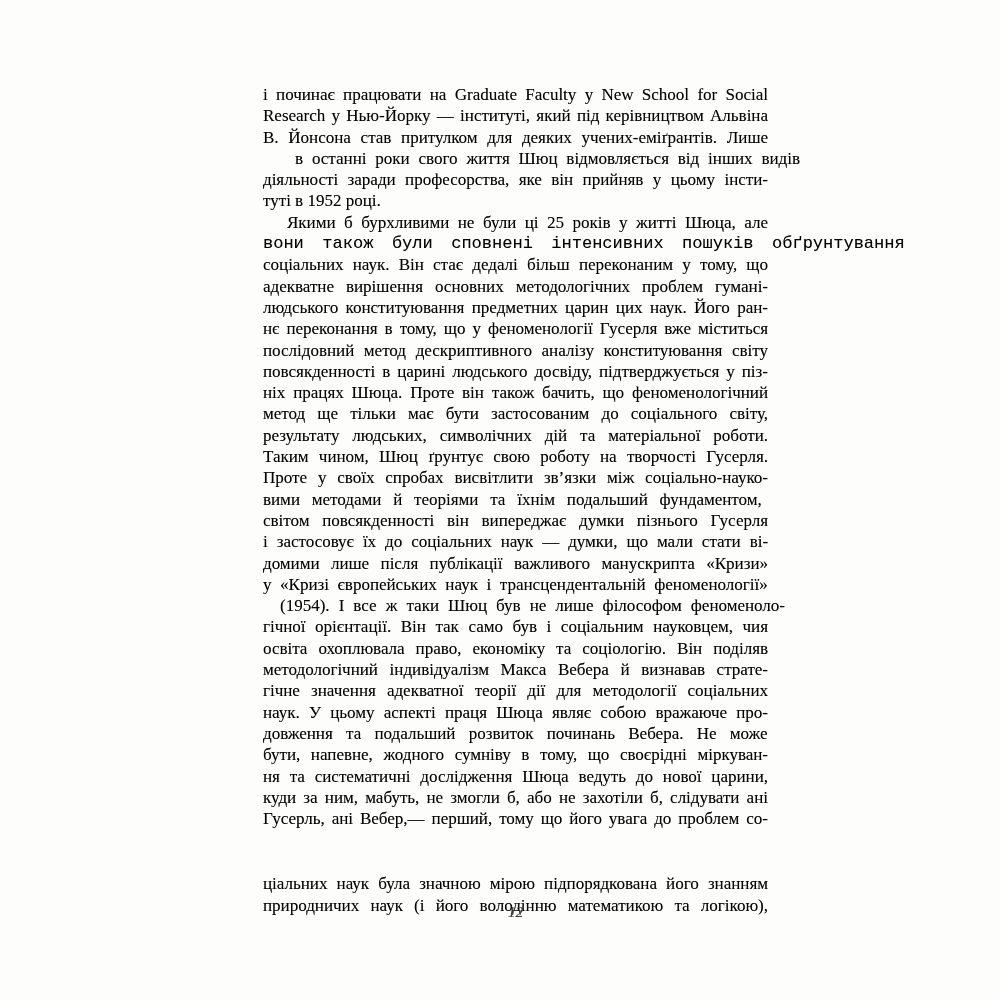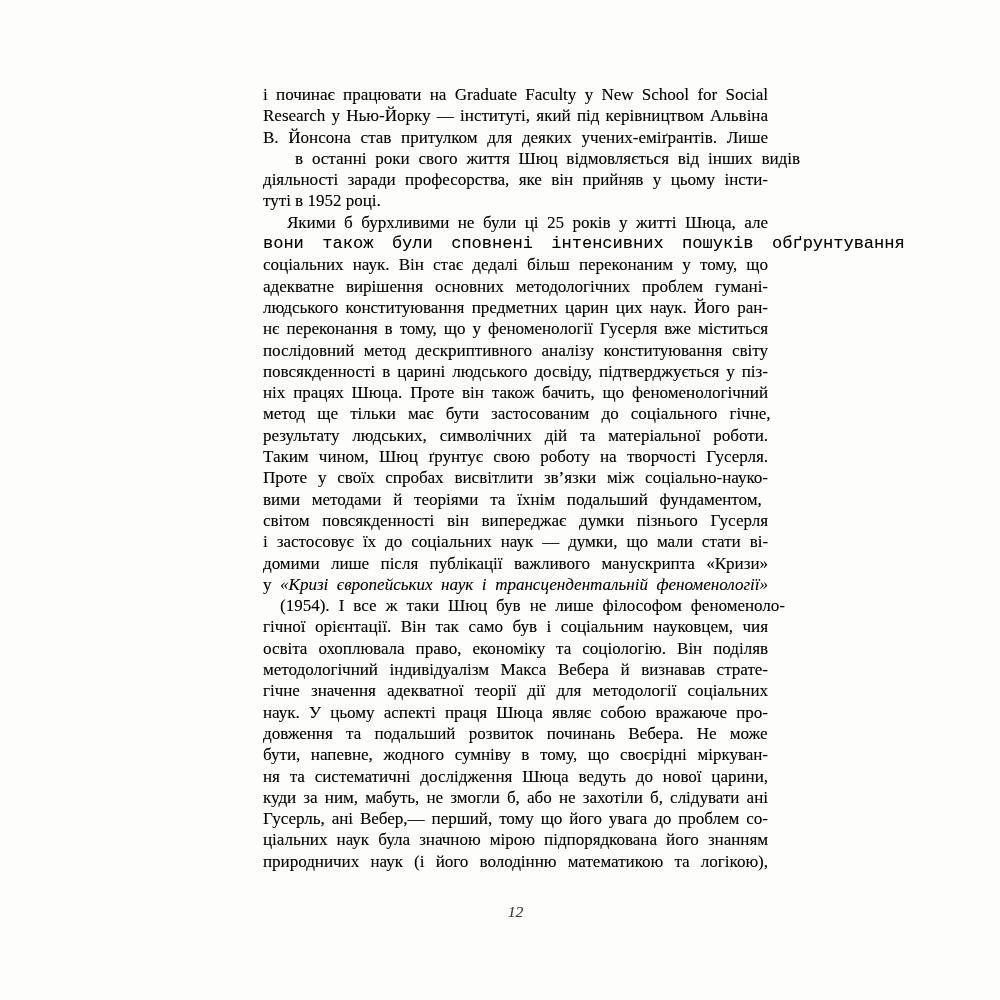--- a/index.html
+++ b/index.html
@@ -33,21 +33,20 @@
     text-shadow: 0.2px 0.2px 0.35px rgba(70,70,70,0.45);
   }
   .line {
     white-space: nowrap;
     height: 21.3px;
   }
   .line.indent {
     padding-left: 24px;
   }
   .it {
-    font-style: italic;
     margin-top: 20px;
   }
   .page-number {
     position: absolute;
     left: 263px;
     top: 902px;
     width: 505px;
     text-align: center;
     font-family: "Liberation Serif", "DejaVu Serif", serif;
     font-style: italic;
@@ -73,38 +72,38 @@
       <div>
         <div class="line j indent" style="word-spacing: 4.25px;"><span><span>Якими б бурхливими не були ці 25 років у житті Шюца, але</span></span></div>
         <div class="line j" style="word-spacing: 8.33px; font-family: Liberation Mono, monospace;"><span><span>вони також були сповнені інтенсивних пошуків обґрунтування</span></span></div>
         <div class="line j" style="word-spacing: 4.95px;"><span><span>соціальних наук. Він стає дедалі більш переконаним у тому, що</span></span></div>
         <div class="line j" style="word-spacing: 7.72px;"><span><span>адекватне вирішення основних методологічних проблем гумані-</span></span></div>
         <div class="line j" style="word-spacing: 3.11px;"><span><span>людського конституювання предметних царин цих наук. Його ран-</span></span></div>
         <div class="line j" style="word-spacing: 2.74px;"><span><span>нє переконання в тому, що у феноменології Гусерля вже міститься</span></span></div>
         <div class="line j" style="word-spacing: 5.36px;"><span><span>послідовний метод дескриптивного аналізу конституювання світу</span></span></div>
         <div class="line j" style="word-spacing: 2.73px;"><span><span>повсякденності в царині людського досвіду, підтверджується у піз-</span></span></div>
         <div class="line j" style="word-spacing: 3.61px;"><span><span>ніх працях Шюца. Проте він також бачить, що феноменологічний</span></span></div>
-        <div class="line j" style="word-spacing: 7.94px;"><span><span>метод ще тільки має бути застосованим до соціального гічне,</span></span></div>
+        <div class="line j" style="word-spacing: 7.94px;"><span><span>метод ще тільки має бути застосованим до соціального світу,</span></span></div>
         <div class="line j" style="word-spacing: 8.69px;"><span><span>результату людських, символічних дій та матеріальної роботи.</span></span></div>
         <div class="line j" style="word-spacing: 5.98px;"><span><span>Таким чином, Шюц ґрунтує свою роботу на творчості Гусерля.</span></span></div>
         <div class="line j" style="word-spacing: 6.61px;"><span><span>Проте у своїх спробах висвітлити зв’язки між соціально-науко-</span></span></div>
         <div class="line j" style="word-spacing: 7.55px;"><span><span>вими методами й теоріями та їхнім подальший фундаментом,</span></span></div>
         <div class="line j" style="word-spacing: 8.45px;"><span><span>світом повсякденності він випереджає думки пізнього Гусерля</span></span></div>
         <div class="line j" style="word-spacing: 4.72px;"><span><span>і застосовує їх до соціальних наук — думки, що мали стати ві-</span></span></div>
         <div class="line j" style="word-spacing: 7.14px;"><span><span>домими лише після публікації важливого манускрипта «Кризи»</span></span></div>
         <div class="line j" style="word-spacing: 4.34px;"><span><span>у </span><span class="it">«Кризі європейських наук і трансцендентальній феноменології»</span></span></div>
         <div class="line j" style="word-spacing: 4.81px; margin-left: 17px;"><span><span>(1954). І все ж таки Шюц був не лише філософом феноменоло-</span></span></div>
         <div class="line j" style="word-spacing: 5.29px;"><span><span>гічної орієнтації. Він так само був і соціальним науковцем, чия</span></span></div>
         <div class="line j" style="word-spacing: 6.74px;"><span><span>освіта охоплювала право, економіку та соціологію. Він поділяв</span></span></div>
         <div class="line j" style="word-spacing: 7.35px;"><span><span>методологічний індивідуалізм Макса Вебера й визнавав страте-</span></span></div>
         <div class="line j" style="word-spacing: 6.87px;"><span><span>гічне значення адекватної теорії дії для методології соціальних</span></span></div>
         <div class="line j" style="word-spacing: 4.97px;"><span><span>наук. У цьому аспекті праця Шюца являє собою вражаюче про-</span></span></div>
         <div class="line j" style="word-spacing: 9px;"><span><span>довження та подальший розвиток починань Вебера. Не може</span></span></div>
         <div class="line j" style="word-spacing: 6.33px;"><span><span>бути, напевне, жодного сумніву в тому, що своєрідні міркуван-</span></span></div>
         <div class="line j" style="word-spacing: 5.55px;"><span><span>ня та систематичні дослідження Шюца ведуть до нової царини,</span></span></div>
         <div class="line j" style="word-spacing: 2.93px;"><span><span>куди за ним, мабуть, не змогли б, або не захотіли б, слідувати ані</span></span></div>
         <div class="line j" style="word-spacing: 2.69px;"><span><span>Гусерль, ані Вебер,— перший, тому що його увага до проблем со-</span></span></div>
-        <div class="line j" style="word-spacing: 4.87px;"><span><span>ціальних наук була значною мірою підпорядкована його знанням</span></span></div>
+        <div class="line j" style="word-spacing: 4.87px; margin-top: 44px;"><span><span>ціальних наук була значною мірою підпорядкована його знанням</span></span></div>
         <div class="line j" style="word-spacing: 6.94px;"><span><span>природничих наук (і його володінню математикою та логікою),</span></span></div>
       </div>
     </div>
   <div class="page-number">12</div>
 </div>
 
 </body></html>

